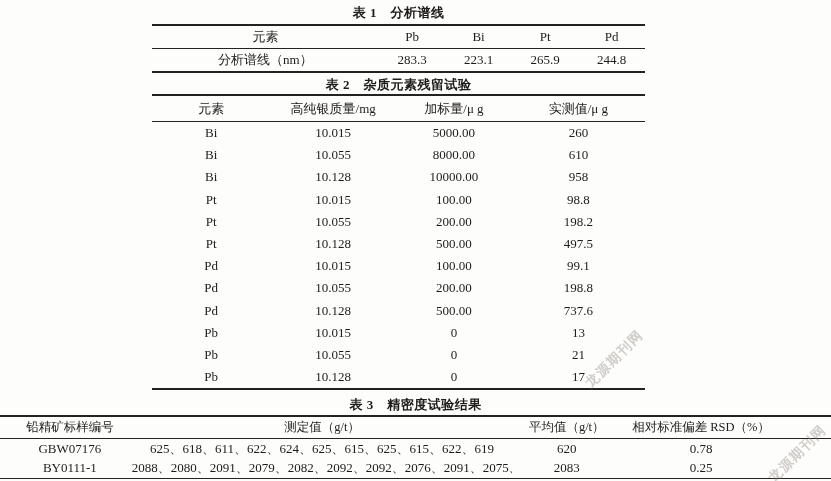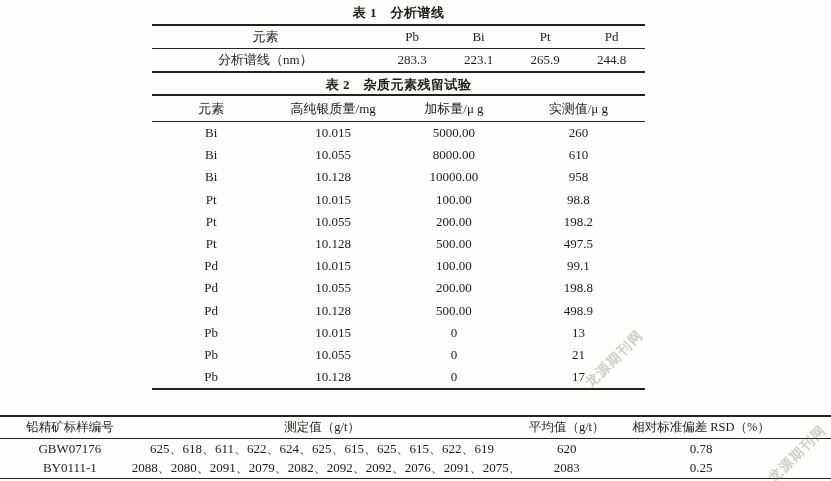--- a/index.html
+++ b/index.html
@@ -152,21 +152,21 @@
         <tr>
           <td>Pd</td>
           <td>10.055</td>
           <td>200.00</td>
           <td>198.8</td>
         </tr>
         <tr>
           <td>Pd</td>
           <td>10.128</td>
           <td>500.00</td>
-          <td>498.9</td>
+          <td>737.6</td>
         </tr>
         <tr>
           <td>Pb</td>
           <td>10.015</td>
           <td>0</td>
           <td>13</td>
         </tr>
         <tr>
           <td>Pb</td>
           <td>10.055</td>
@@ -175,20 +175,21 @@
         </tr>
         <tr>
           <td>Pb</td>
           <td>10.128</td>
           <td>0</td>
           <td>17</td>
         </tr>
       </tbody>
   </table>
 
+  <div class="ttl" id="title3">表 3　精密度试验结果</div>
   <table class="tbl" id="t3">
     <thead>
       <tr>
         <th>铅精矿标样编号</th>
         <th>测定值（g/t）</th>
         <th>平均值（g/t）</th>
         <th>相对标准偏差 RSD（%）</th>
       </tr>
     </thead>
     <tbody>

